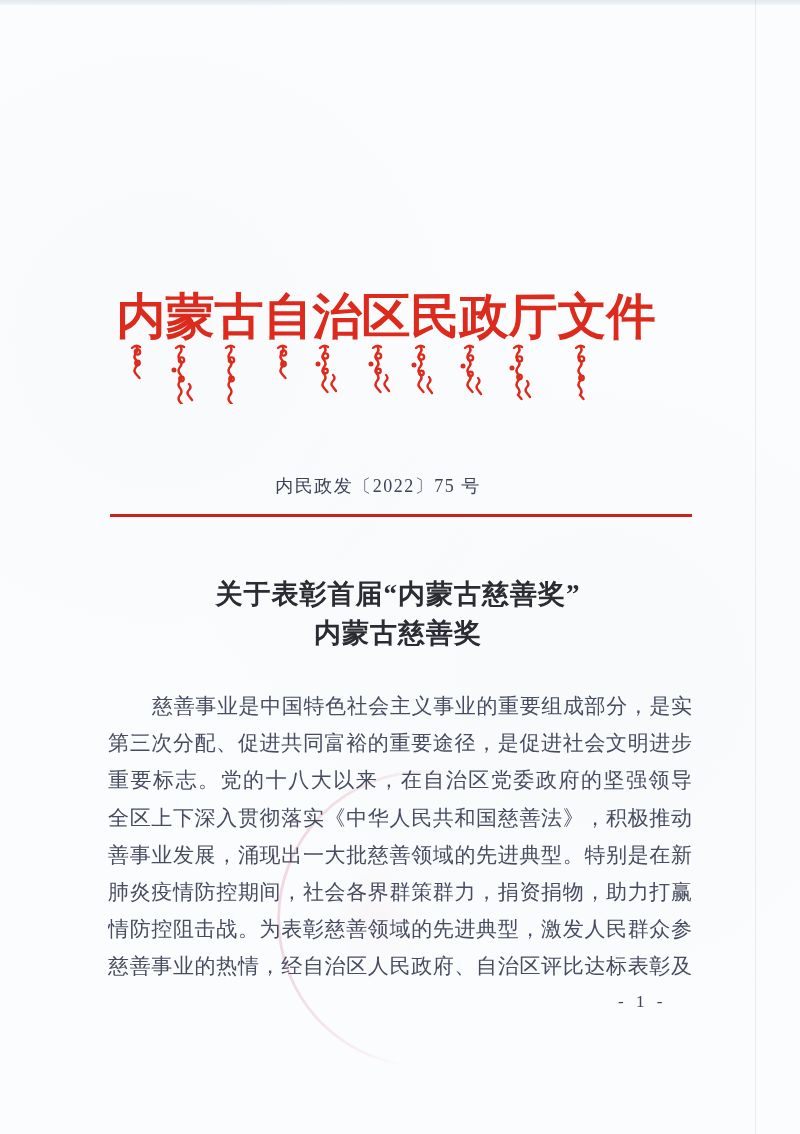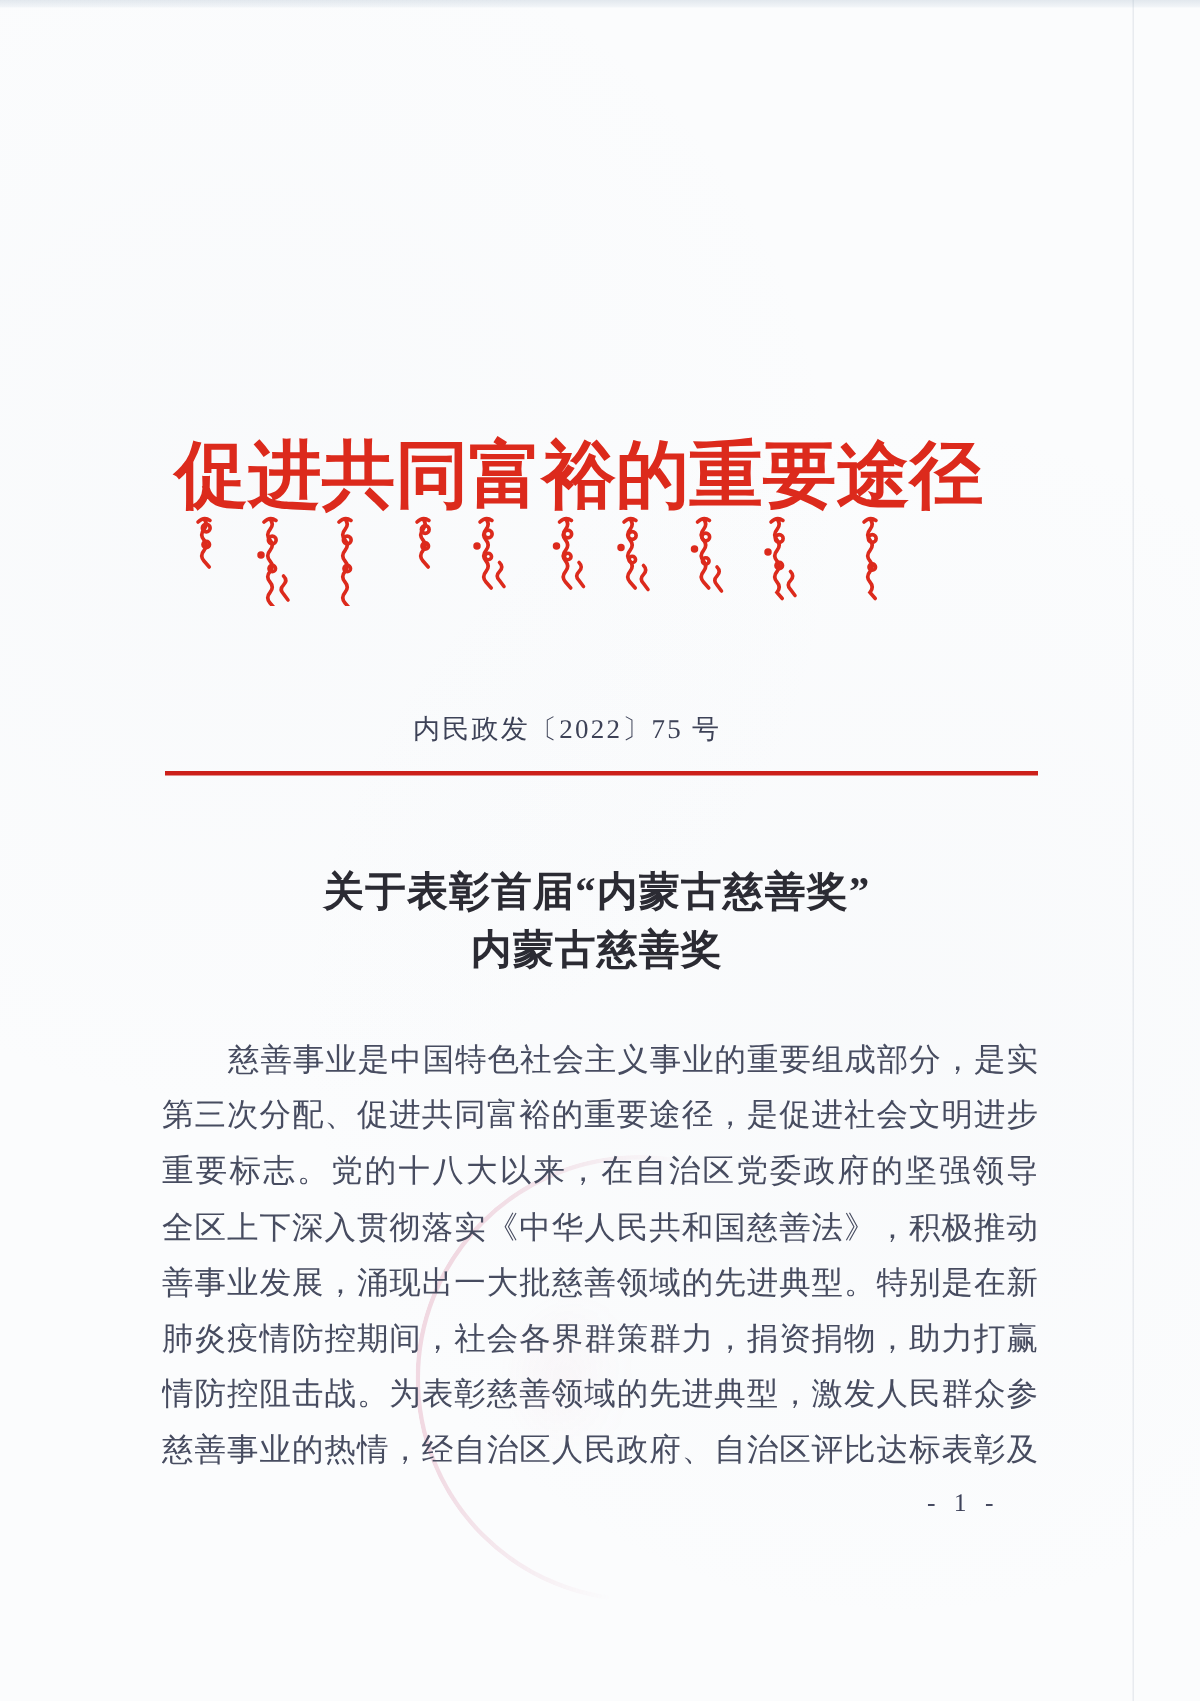--- a/index.html
+++ b/index.html
@@ -74,21 +74,21 @@
     font-size:17px;letter-spacing:4px;color:#3e425a;white-space:nowrap;
   }
 </style>
 </head>
 <body>
 
 <div class="scan-top-edge"></div>
 <div class="scan-streak"></div>
 <div class="paper-noise"></div>
 
-<div class="org-title">促进共同富裕的重要途径</div>
+<div class="org-title">内蒙古自治区民政厅文件</div>
 
 <div class="mongolian-band">
   <svg id="mongolian-svg" width="470" height="62" viewBox="0 0 470 62" xmlns="http://www.w3.org/2000/svg">
       <g fill="none" stroke="#dc2a1c" stroke-width="2.4" stroke-linecap="round">
         <path d="M2 6 q4 -4 8 -1 M6 4 q3 3.5 0 7 t0 7 t0 7 t0 7 l3.5 4"></path>
         <circle cx="7.5" cy="10" r="2.6"></circle>
         <circle cx="7.5" cy="21" r="2.2"></circle>
         <path d="M46 6 q4 -4 8 -1 M50 4 q3 3.5 0 7 t0 7 t0 7 t0 7 t0 7 t0 7 t0 7 t0 7 l3.5 4"></path>
         <circle cx="51.5" cy="18" r="2.6"></circle>
         <circle cx="51.5" cy="37" r="2.2"></circle>

